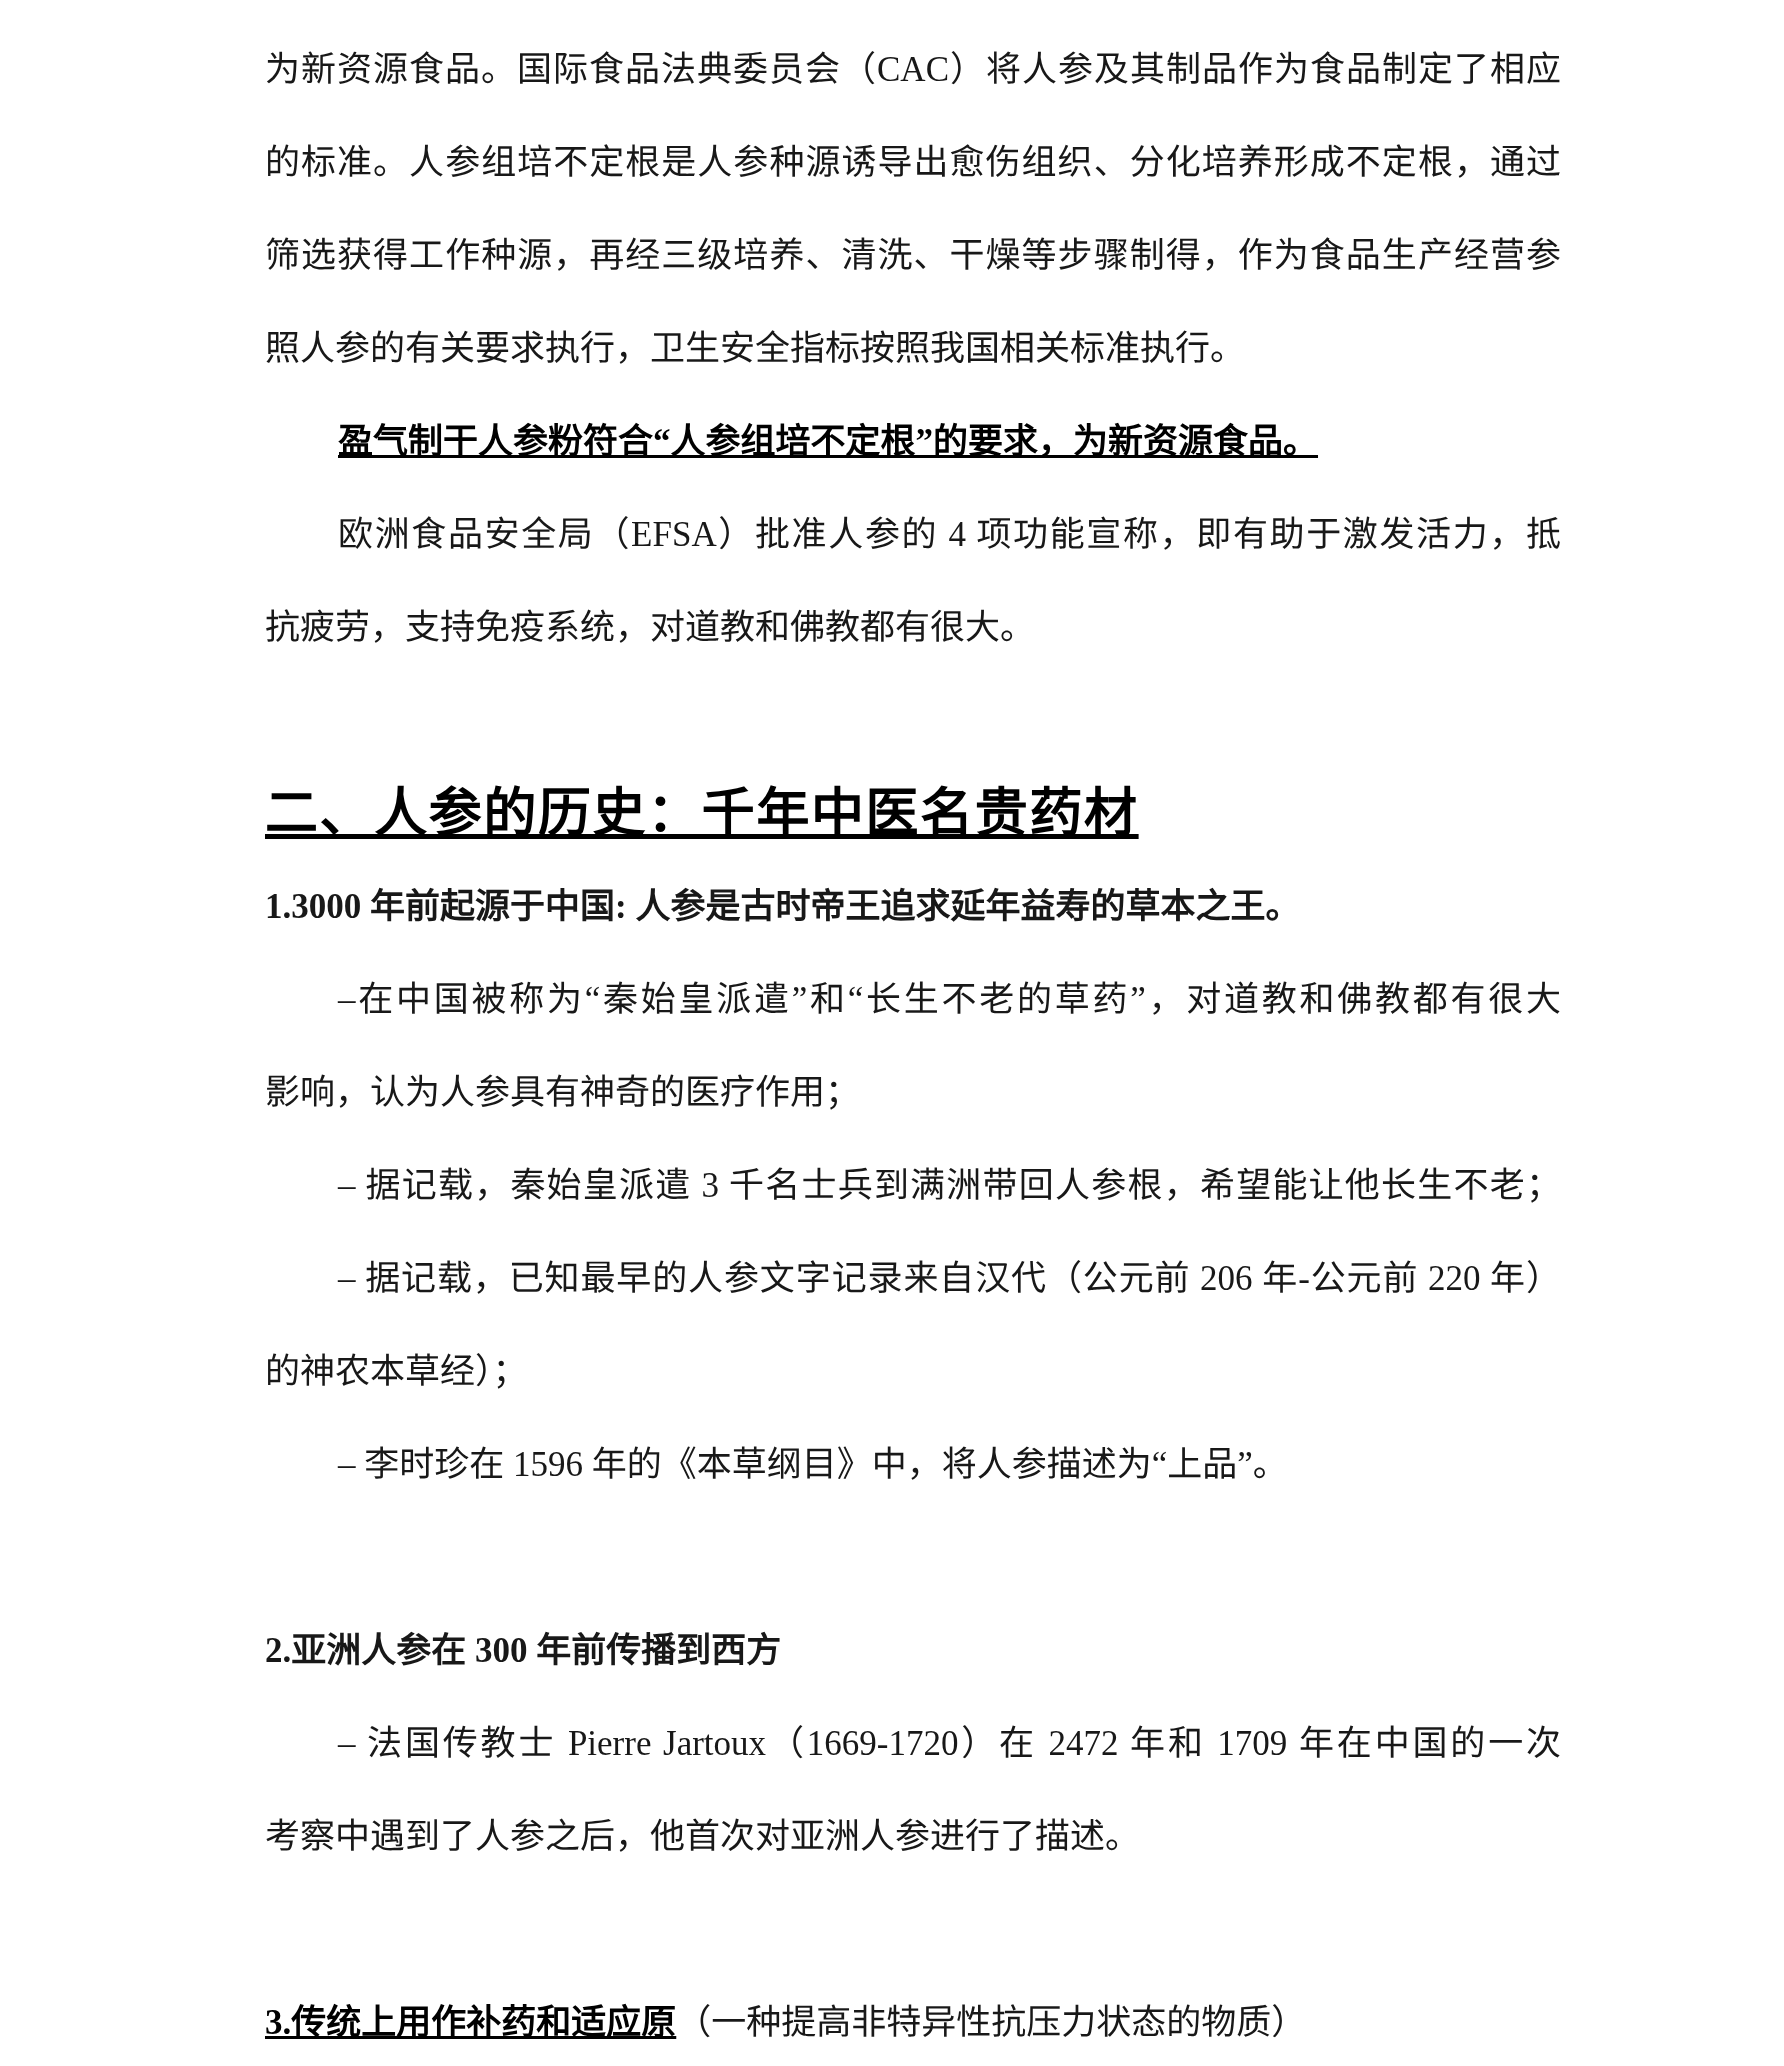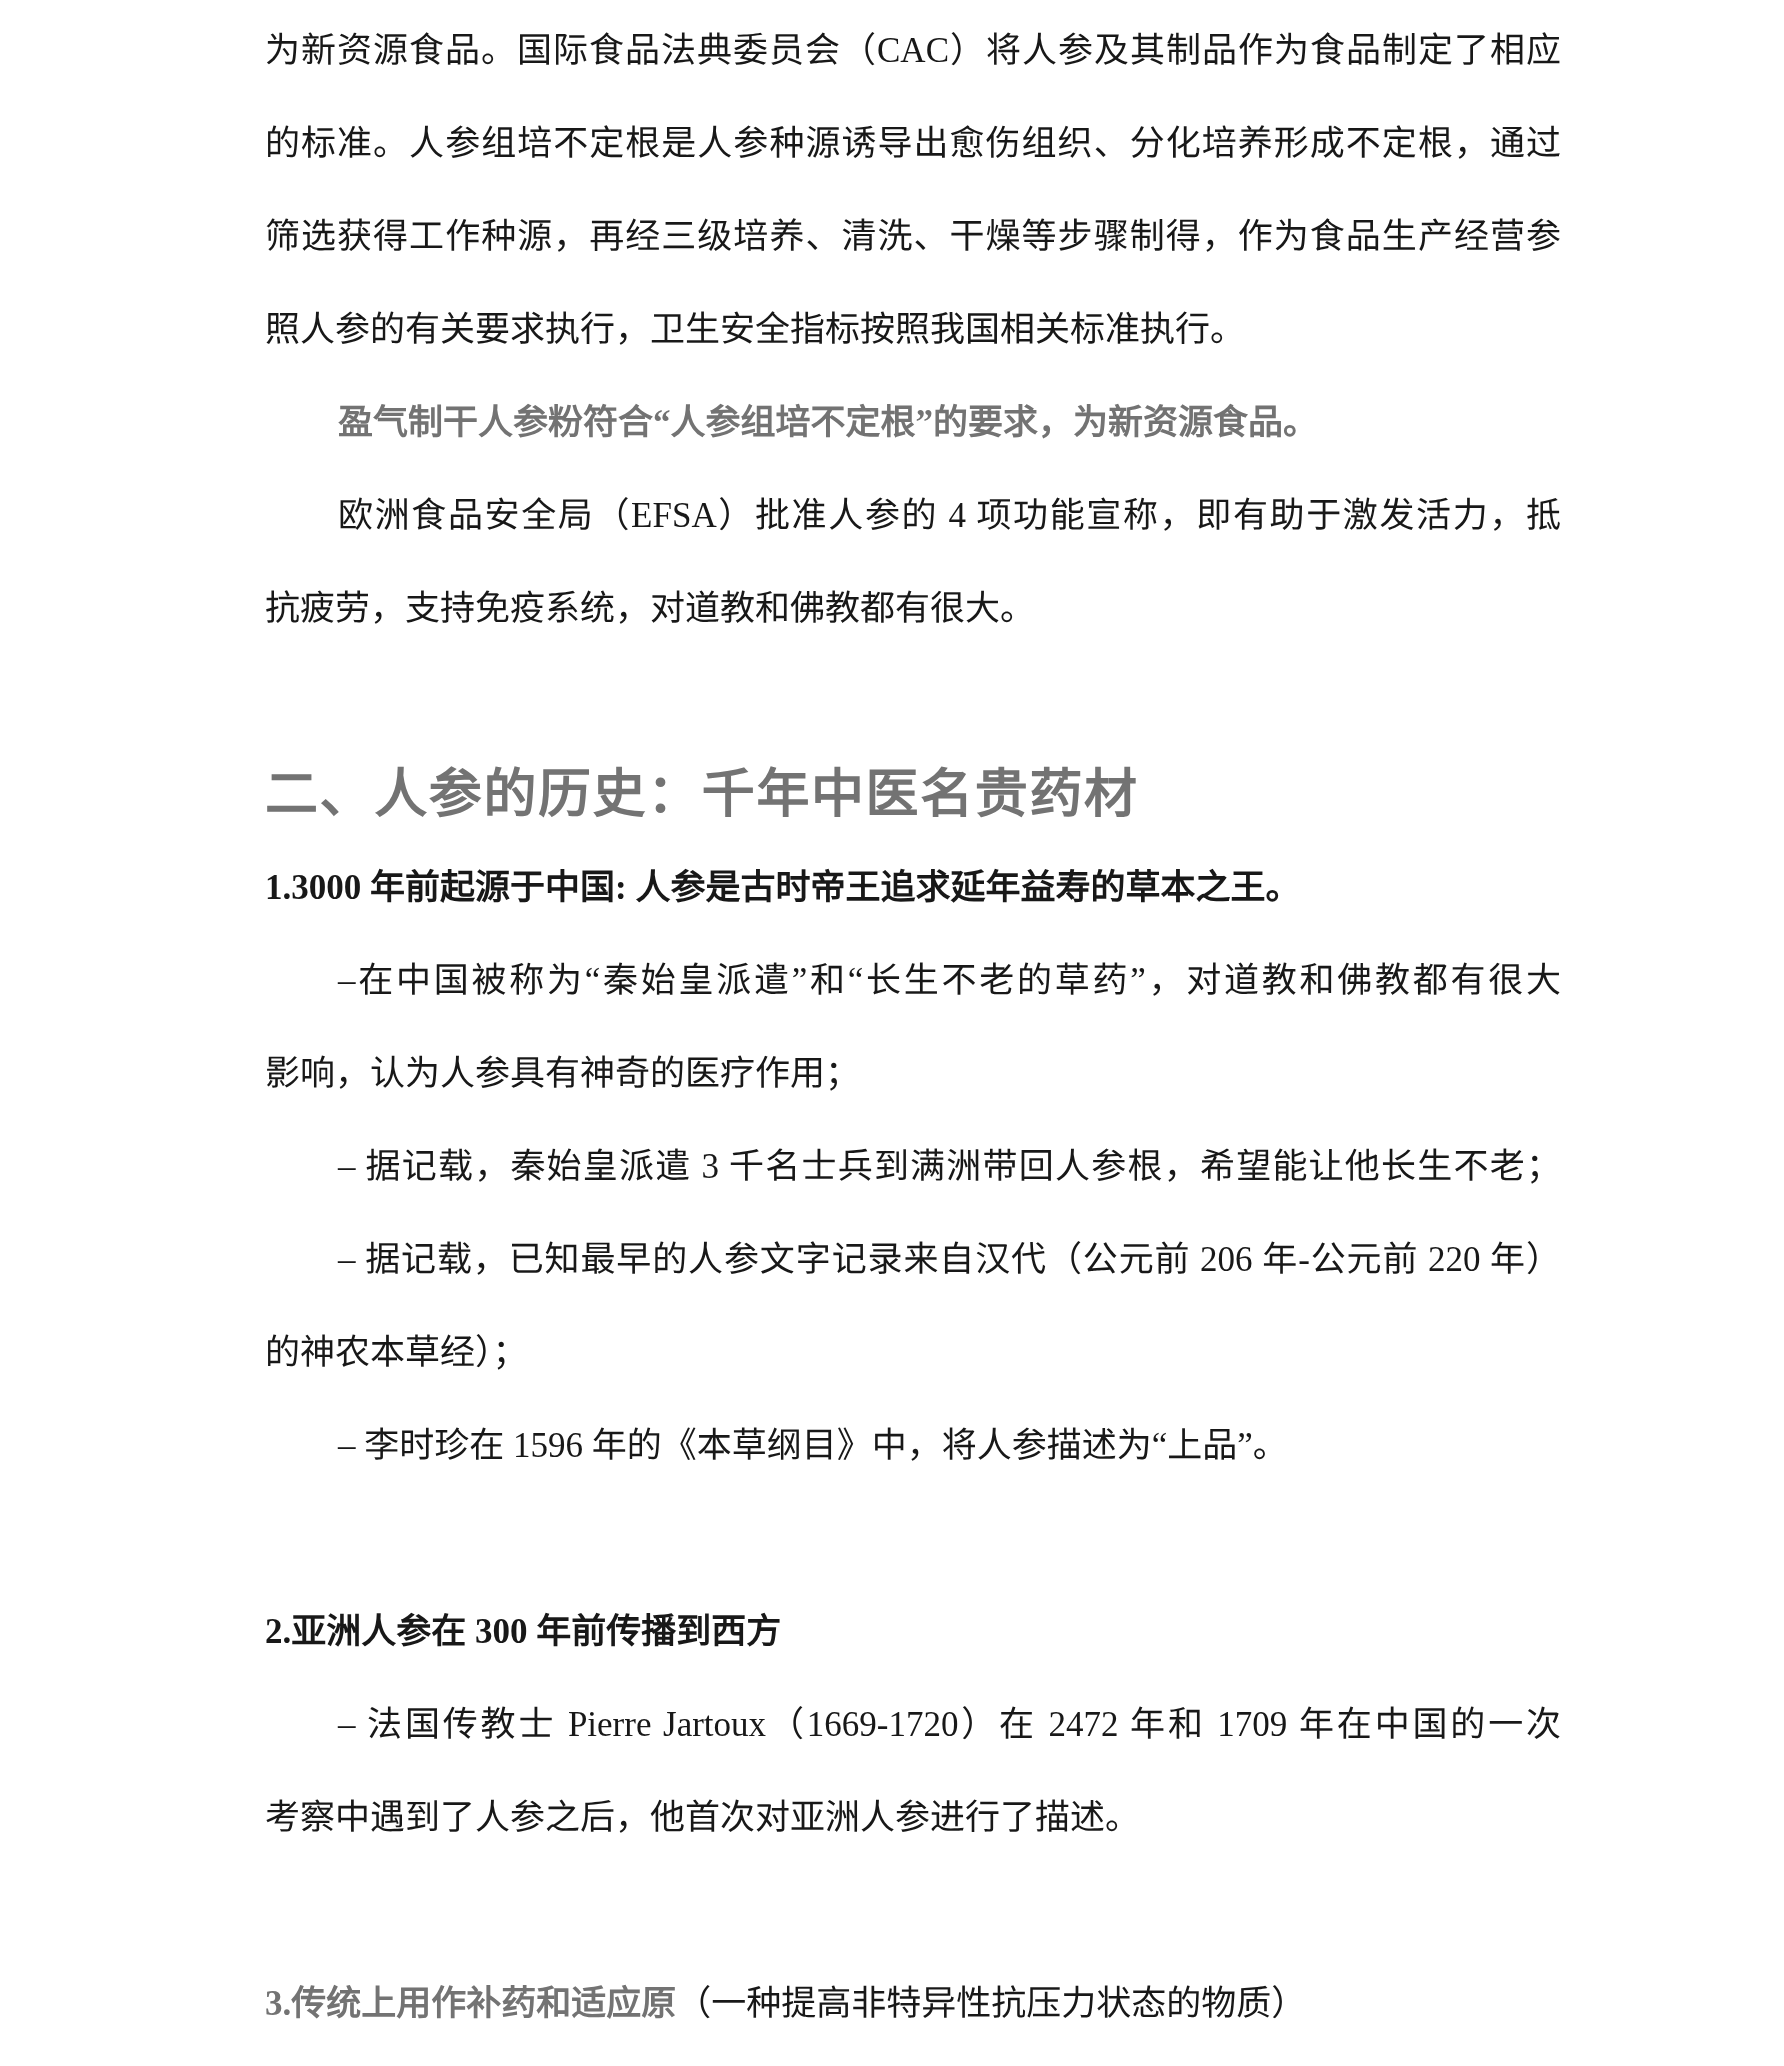--- a/index.html
+++ b/index.html
@@ -10,41 +10,41 @@
   body {
     width: 1784px;
     height: 2066px;
     position: relative;
     overflow: hidden;
     font-family: "Liberation Serif", "DejaVu Serif", serif;
   }
   .doc {
     position: absolute;
     left: 0; top: 0; right: 0; bottom: 0;
-    padding-top: 4px;
+    padding-top: 23px;
   }
   .ln {
     margin-left: 265px;
     margin-right: 223px;
     height: 93px;
     line-height: 93px;
     font-size: 35px;
     color: #181818;
     white-space: nowrap;
   }
   
   .just {
     white-space: normal;
     text-align: justify;
     text-align-last: justify;
     -moz-text-align-last: justify;
   }
   
   .ind { text-indent: 73px; }
-  .red { color: #737373; }
+  .red { color: #000000; text-decoration: underline; }
   .b { font-weight: bold; }
   .h2 {
     font-size: 53px;
     letter-spacing: 1.6px;
   }
   .spacer { height: 93px; }
 </style>
 </head>
 <body>
 

